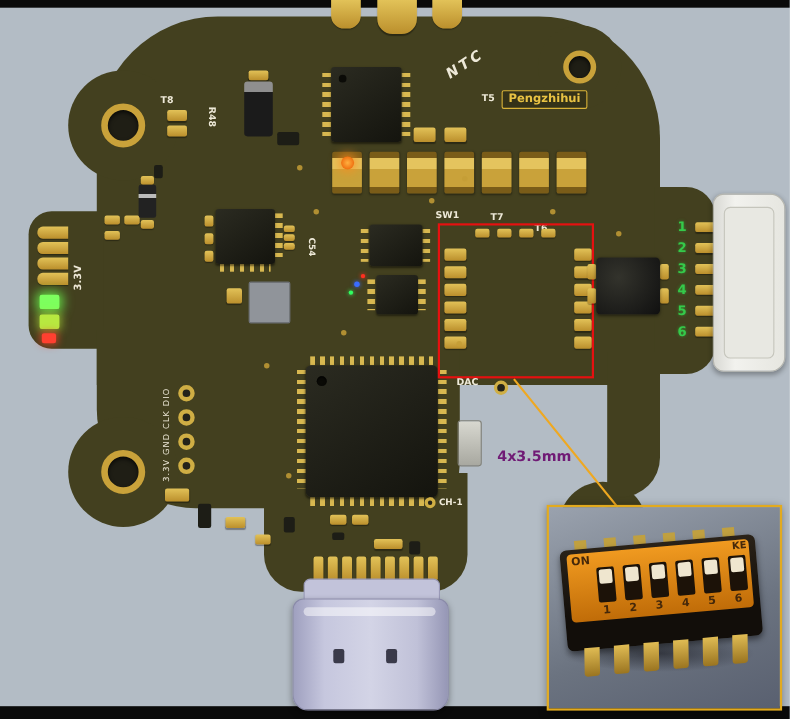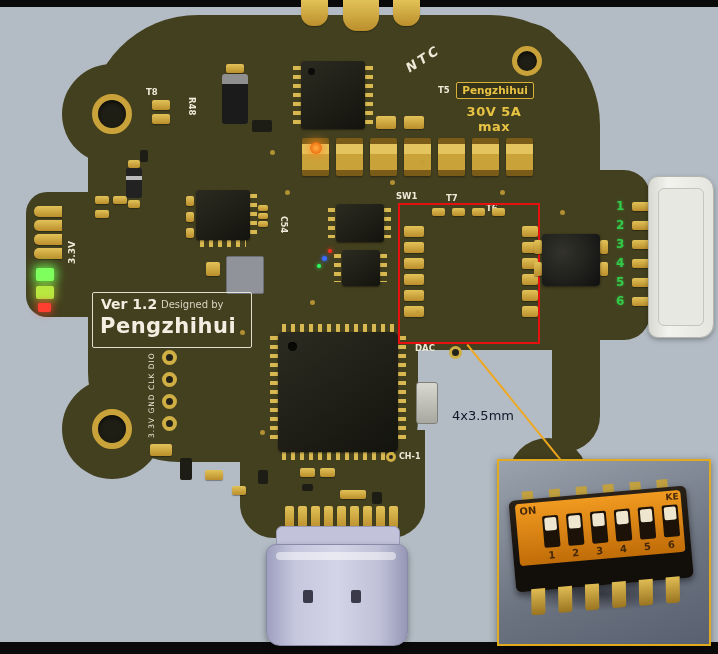--- a/index.html
+++ b/index.html
@@ -109,21 +109,20 @@
   <div class="cap" style="left:438px;top:138px;"></div>
   <div class="cap" style="left:472px;top:138px;"></div>
   <div class="cap" style="left:506px;top:138px;"></div>
   <div class="gold" style="left:376px;top:116px;width:20px;height:13px;"></div>
   <div class="gold" style="left:404px;top:116px;width:20px;height:13px;"></div>
   <div class="abs" style="left:310px;top:142px;width:12px;height:12px;border-radius:50%;background:radial-gradient(circle,#ffb040,#f07010 70%);box-shadow:0 0 9px 3px rgba(255,140,30,.65);"></div>
 
   <div class="silk" style="left:404px;top:52px;font-size:13px;font-style:italic;letter-spacing:3px;transform:rotate(-33deg);">NTC</div>
   <div class="silk" style="left:438px;top:86px;font-size:8.5px;">T5</div>
   <div class="abs" style="left:456px;top:82px;width:76px;height:15px;border:1.5px solid #d8b238;border-radius:2px;background:rgba(20,20,10,.3);color:#e8c243;font-size:10.5px;font-weight:bold;text-align:center;line-height:15px;">Pengzhihui</div>
-  <div class="abs" style="left:452px;top:104px;width:84px;color:#e8c243;font-size:13px;font-weight:bold;text-align:center;letter-spacing:.5px;">30V 5A max</div>
 
   <div class="pins-h" style="left:282px;top:324px;width:112px;height:8px;"></div>
   <div class="pins-h" style="left:282px;top:452px;width:112px;height:8px;"></div>
   <div class="pins-v" style="left:270px;top:336px;width:8px;height:108px;"></div>
   <div class="pins-v" style="left:398px;top:336px;width:8px;height:108px;"></div>
   <div class="chip" style="left:278px;top:332px;width:120px;height:120px;border-radius:5px;"></div>
   <div class="abs" style="left:288px;top:342px;width:9px;height:9px;border-radius:50%;background:#0a0a06;box-shadow:inset 0 1px 2px #000;"></div>
 
   <div class="abs" style="left:416px;top:382px;width:20px;height:40px;border-radius:3px;background:linear-gradient(180deg,#d8d8d0,#a8a8a0);border:1px solid #808078;"></div>
 
@@ -173,25 +172,20 @@
 
   <div class="gold" style="left:34px;top:206px;width:28px;height:11px;border-radius:5px 0 0 5px;"></div>
   <div class="gold" style="left:34px;top:220px;width:28px;height:11px;border-radius:5px 0 0 5px;"></div>
   <div class="gold" style="left:34px;top:234px;width:28px;height:11px;border-radius:5px 0 0 5px;"></div>
   <div class="gold" style="left:34px;top:248px;width:28px;height:11px;border-radius:5px 0 0 5px;"></div>
   <div class="abs" style="left:36px;top:268px;width:18px;height:13px;border-radius:2px;background:#7dff5e;box-shadow:0 0 10px 3px rgba(110,255,80,.8);"></div>
   <div class="abs" style="left:36px;top:286px;width:18px;height:13px;border-radius:2px;background:#b8e840;box-shadow:0 0 8px 2px rgba(180,230,60,.6);"></div>
   <div class="abs" style="left:38px;top:303px;width:13px;height:9px;border-radius:2px;background:#ff4030;box-shadow:0 0 7px 2px rgba(255,60,40,.6);"></div>
   <div class="silk rot-90ccw" style="left:68px;top:264px;font-size:9px;">3.3V</div>
 
-  <div class="abs" style="left:92px;top:292px;width:158px;height:54px;border:1.5px solid rgba(240,238,225,.9);border-radius:2px;color:#f2efe2;">
-    <span style="position:absolute;left:8px;top:3px;font-size:14px;font-weight:bold;">Ver 1.2</span>
-    <span style="position:absolute;left:68px;top:6px;font-size:10px;color:#d8d4c4;">Designed by</span>
-    <span style="position:absolute;left:7px;top:21px;font-size:21px;font-weight:bold;letter-spacing:.5px;">Pengzhihui</span>
-  </div>
 
   <div class="thole" style="left:162px;top:350px;"></div>
   <div class="thole" style="left:162px;top:372px;"></div>
   <div class="thole" style="left:162px;top:394px;"></div>
   <div class="thole" style="left:162px;top:416px;"></div>
   <div class="silk rot-90ccw" style="left:148px;top:438px;font-size:7.5px;letter-spacing:1px;font-weight:normal;">3.3V GND CLK DIO</div>
 
   <div class="gold" style="left:150px;top:444px;width:22px;height:12px;"></div>
   <div class="dark" style="left:180px;top:458px;width:12px;height:22px;"></div>
   <div class="gold" style="left:205px;top:470px;width:18px;height:10px;"></div>
@@ -225,21 +219,21 @@
   <div class="gold" style="left:350px;top:506px;width:9px;height:22px;"></div>
   <div class="gold" style="left:363px;top:506px;width:9px;height:22px;"></div>
   <div class="gold" style="left:376px;top:506px;width:9px;height:22px;"></div>
   <div class="gold" style="left:389px;top:506px;width:9px;height:22px;"></div>
   <div class="abs" style="left:276px;top:526px;width:122px;height:26px;background:#c2c3da;border:1px solid #9a9ab8;border-radius:6px;"></div>
   <div class="abs" style="left:266px;top:544px;width:140px;height:100px;background:linear-gradient(90deg,#9fa0bf,#c6c7de 20%,#d3d4e6 50%,#c0c1d8 80%,#9697b6);border:1px solid #8a8aa8;border-radius:10px 10px 14px 14px;box-shadow:0 3px 6px rgba(0,0,0,.35);"></div>
   <div class="abs" style="left:276px;top:552px;width:120px;height:8px;background:rgba(255,255,255,.5);border-radius:4px;"></div>
   <div class="abs" style="left:303px;top:590px;width:10px;height:13px;background:#3a3a4a;border-radius:2px;"></div>
   <div class="abs" style="left:351px;top:590px;width:10px;height:13px;background:#3a3a4a;border-radius:2px;"></div>
 
-  <div class="abs" style="left:452px;top:408px;font-size:13px;font-weight:normal;color:#0f172a;">4x3.5mm</div>
+  <div class="abs" style="left:452px;top:408px;font-size:13px;font-weight:bold;color:#701a75;">4x3.5mm</div>
   <div class="abs" style="left:468px;top:344px;width:150px;height:0;border-top:2px solid #efa820;transform:rotate(51deg);transform-origin:0 0;"></div>
 
   <div class="abs" style="left:497px;top:459px;width:214px;height:187px;border:2px solid #e2aa1e;box-sizing:border-box;background:linear-gradient(160deg,#9aa2ae,#6b7380 60%,#596070);box-shadow:0 2px 8px rgba(0,0,0,.4);">
     <div style="position:absolute;left:12px;top:116px;width:176px;height:34px;background:radial-gradient(ellipse at center,rgba(10,10,15,.55),rgba(10,10,15,0) 70%);"></div>
     <div style="position:absolute;left:14px;top:22px;width:178px;height:132px;transform:rotate(-5deg);">
       <div style="position:absolute;left:14px;top:2px;width:11px;height:14px;background:#c0a040;"></div>
       <div style="position:absolute;left:41px;top:2px;width:11px;height:14px;background:#c0a040;"></div>
       <div style="position:absolute;left:68px;top:2px;width:11px;height:14px;background:#c0a040;"></div>
       <div style="position:absolute;left:95px;top:2px;width:11px;height:14px;background:#c0a040;"></div>
       <div style="position:absolute;left:122px;top:2px;width:11px;height:14px;background:#c0a040;"></div>

